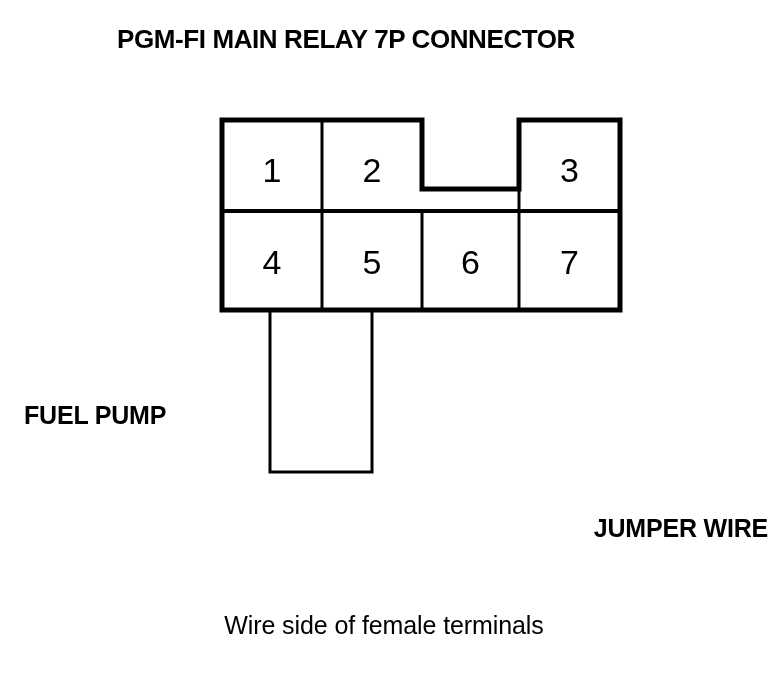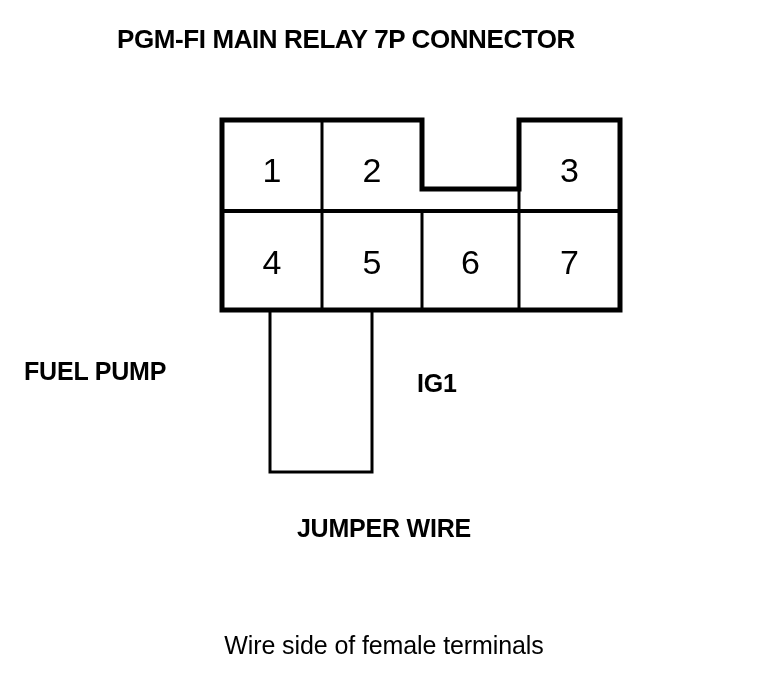--- a/index.html
+++ b/index.html
@@ -69,48 +69,49 @@
   }
 
   
   .wire-label {
     position: absolute;
     font-size: 25px;
     font-weight: bold;
     line-height: 1.18;
     letter-spacing: -0.2px;
     white-space: nowrap;
+    margin-top: 44px;
   }
   #label-fuel-pump {
     left: 24px;
     top: 357px;
   }
   #label-ig1 {
     left: 417px;
     top: 369px;
   }
 
   
   #label-jumper-wire {
     position: absolute;
     left: 0;
     top: 514px;
     width: 768px;
-    text-align: center;
+    text-align: right;
     font-size: 25px;
     font-weight: bold;
     letter-spacing: -0.2px;
     white-space: nowrap;
   }
 
   
   #caption-wire-side {
     position: absolute;
     left: 0;
-    top: 631px;
+    top: 611px;
     width: 768px;
     text-align: center;
     font-size: 25px;
     font-weight: normal;
     letter-spacing: -0.1px;
     white-space: nowrap;
   }
 </style>
 </head>
 <body>
@@ -152,18 +153,17 @@
 
 <div class="pin-number" style="left:422px; top:245px; width:97px;">6</div>
 
 <div class="pin-number" style="left:519px; top:245px; width:101px;">7</div>
 
 <div class="wire-label" id="label-fuel-pump">
   <div>FUEL PUMP</div>
 </div>
 
 <div class="wire-label" id="label-ig1">
-  <div>IG1</div>
 </div>
 
 <div id="label-jumper-wire">JUMPER WIRE</div>
 
 <div id="caption-wire-side">Wire side of female terminals</div>
 
 </body></html>

